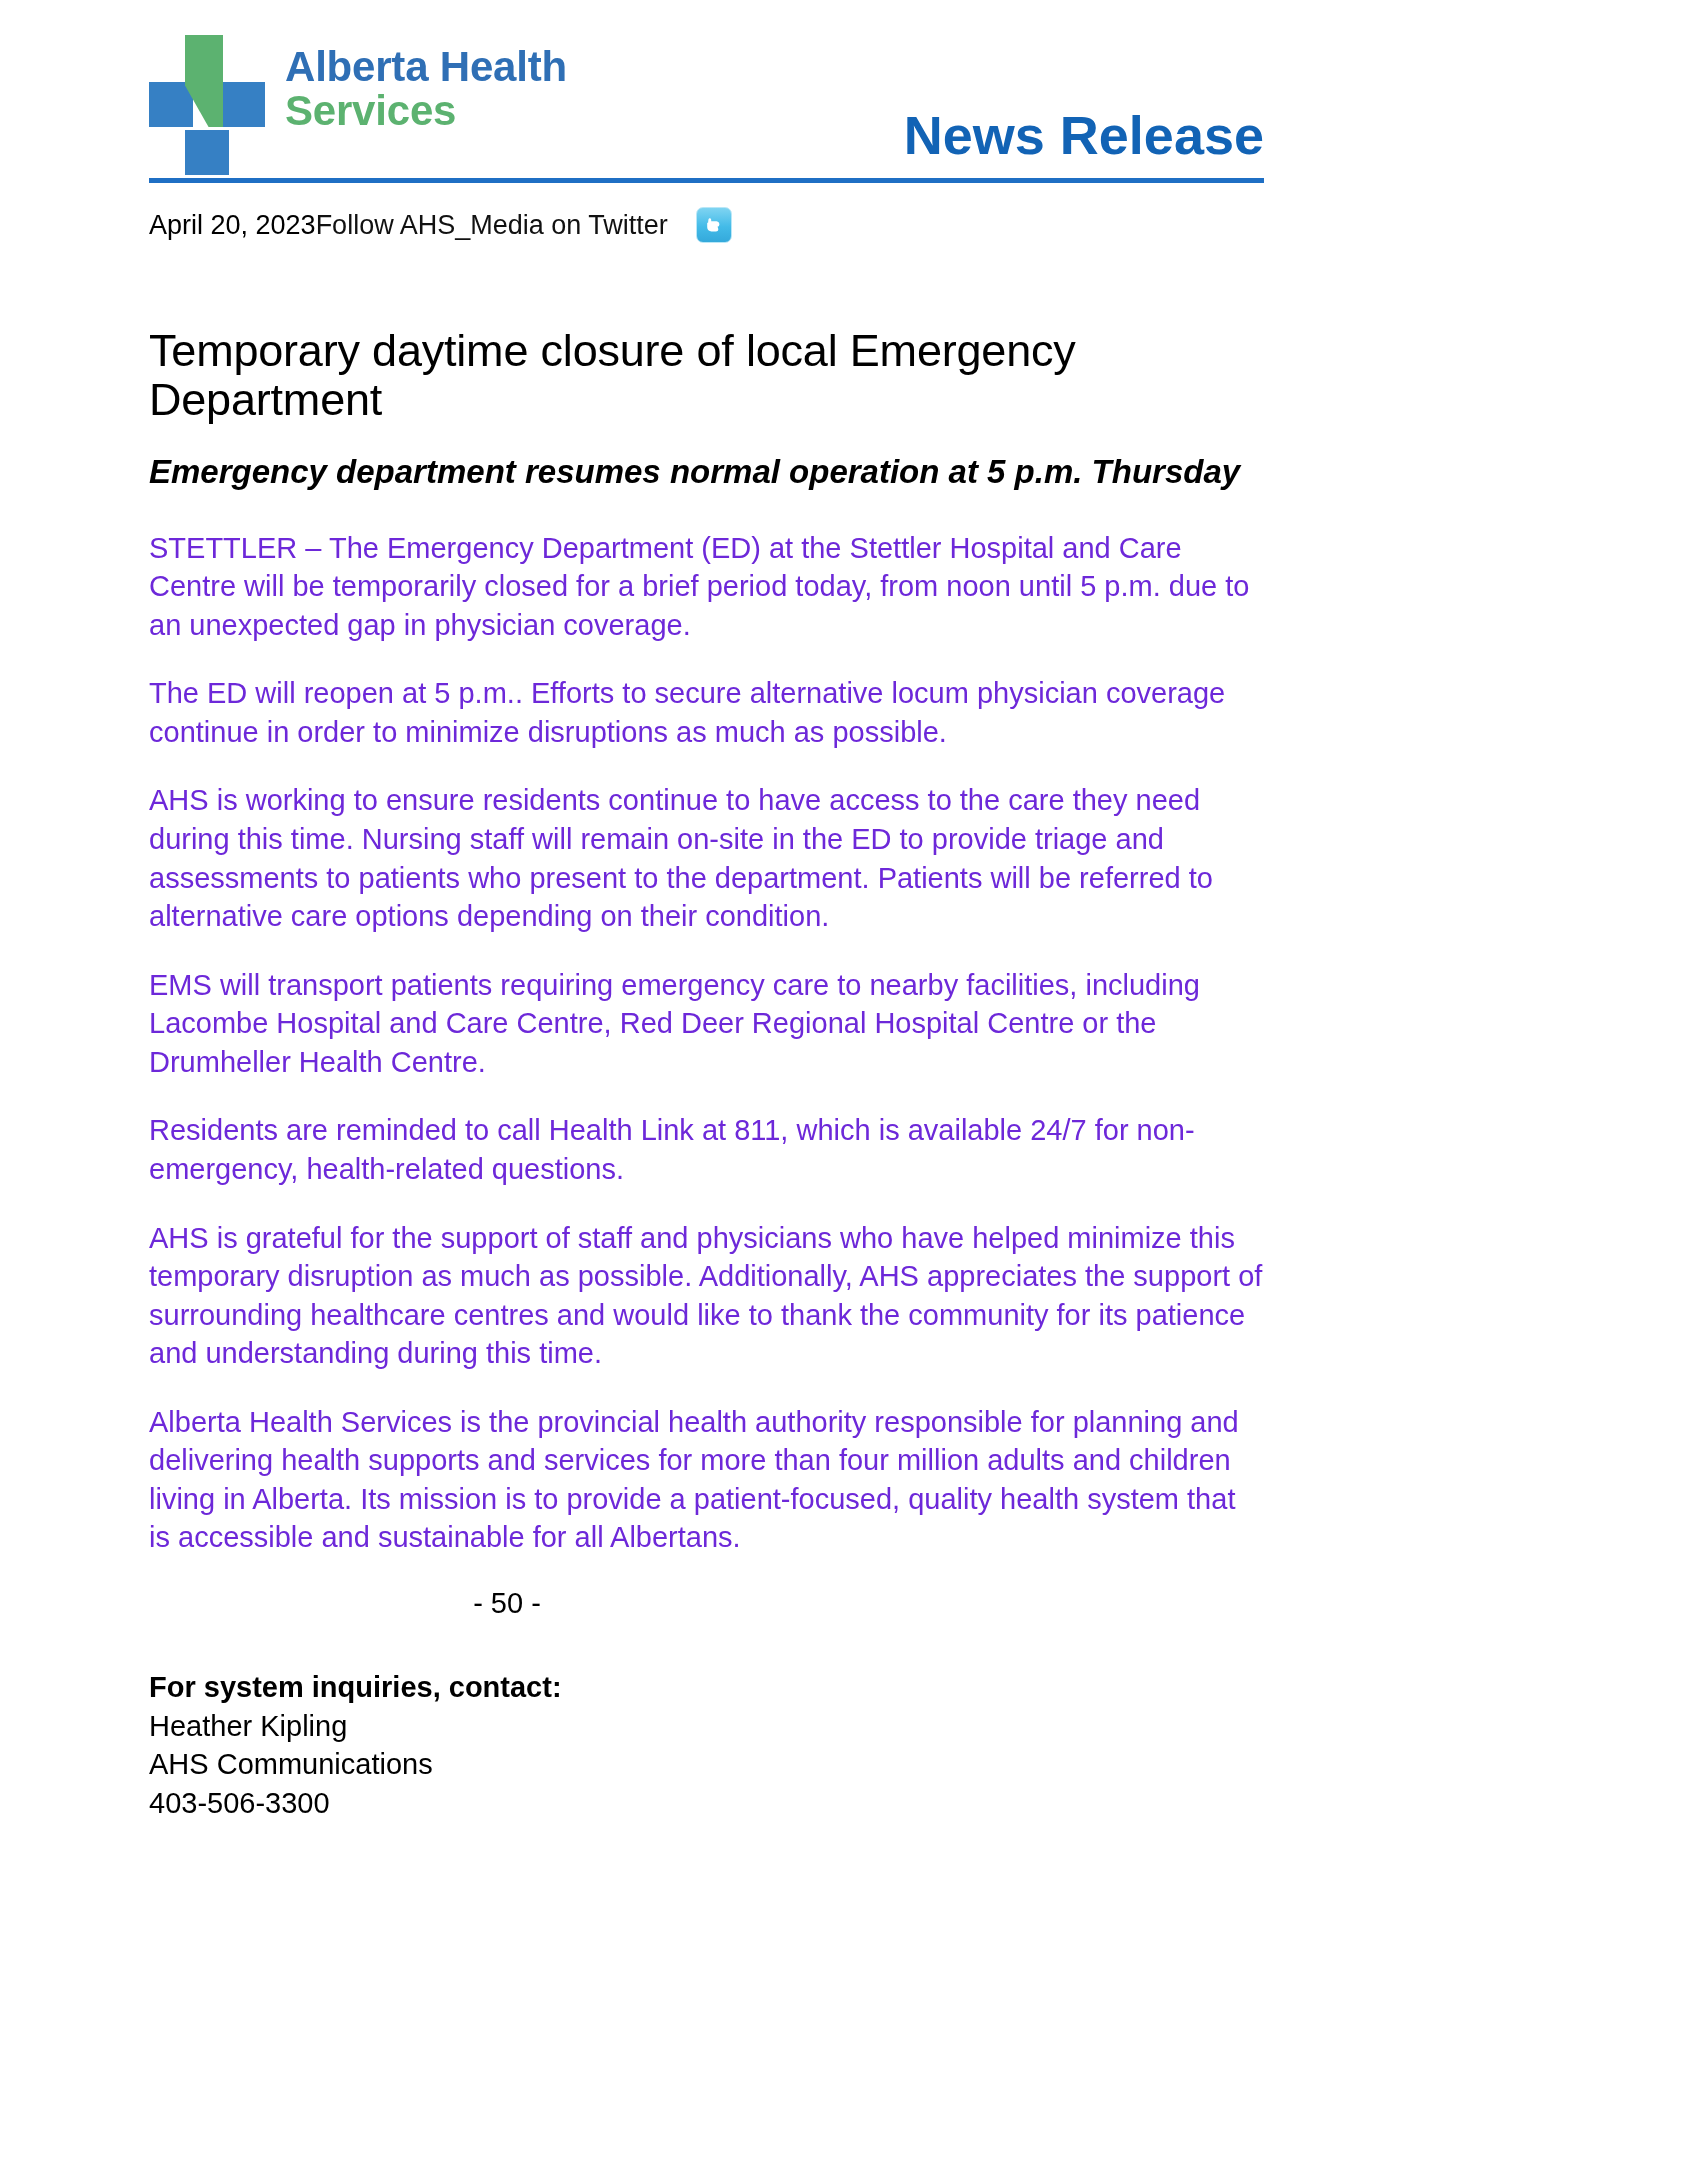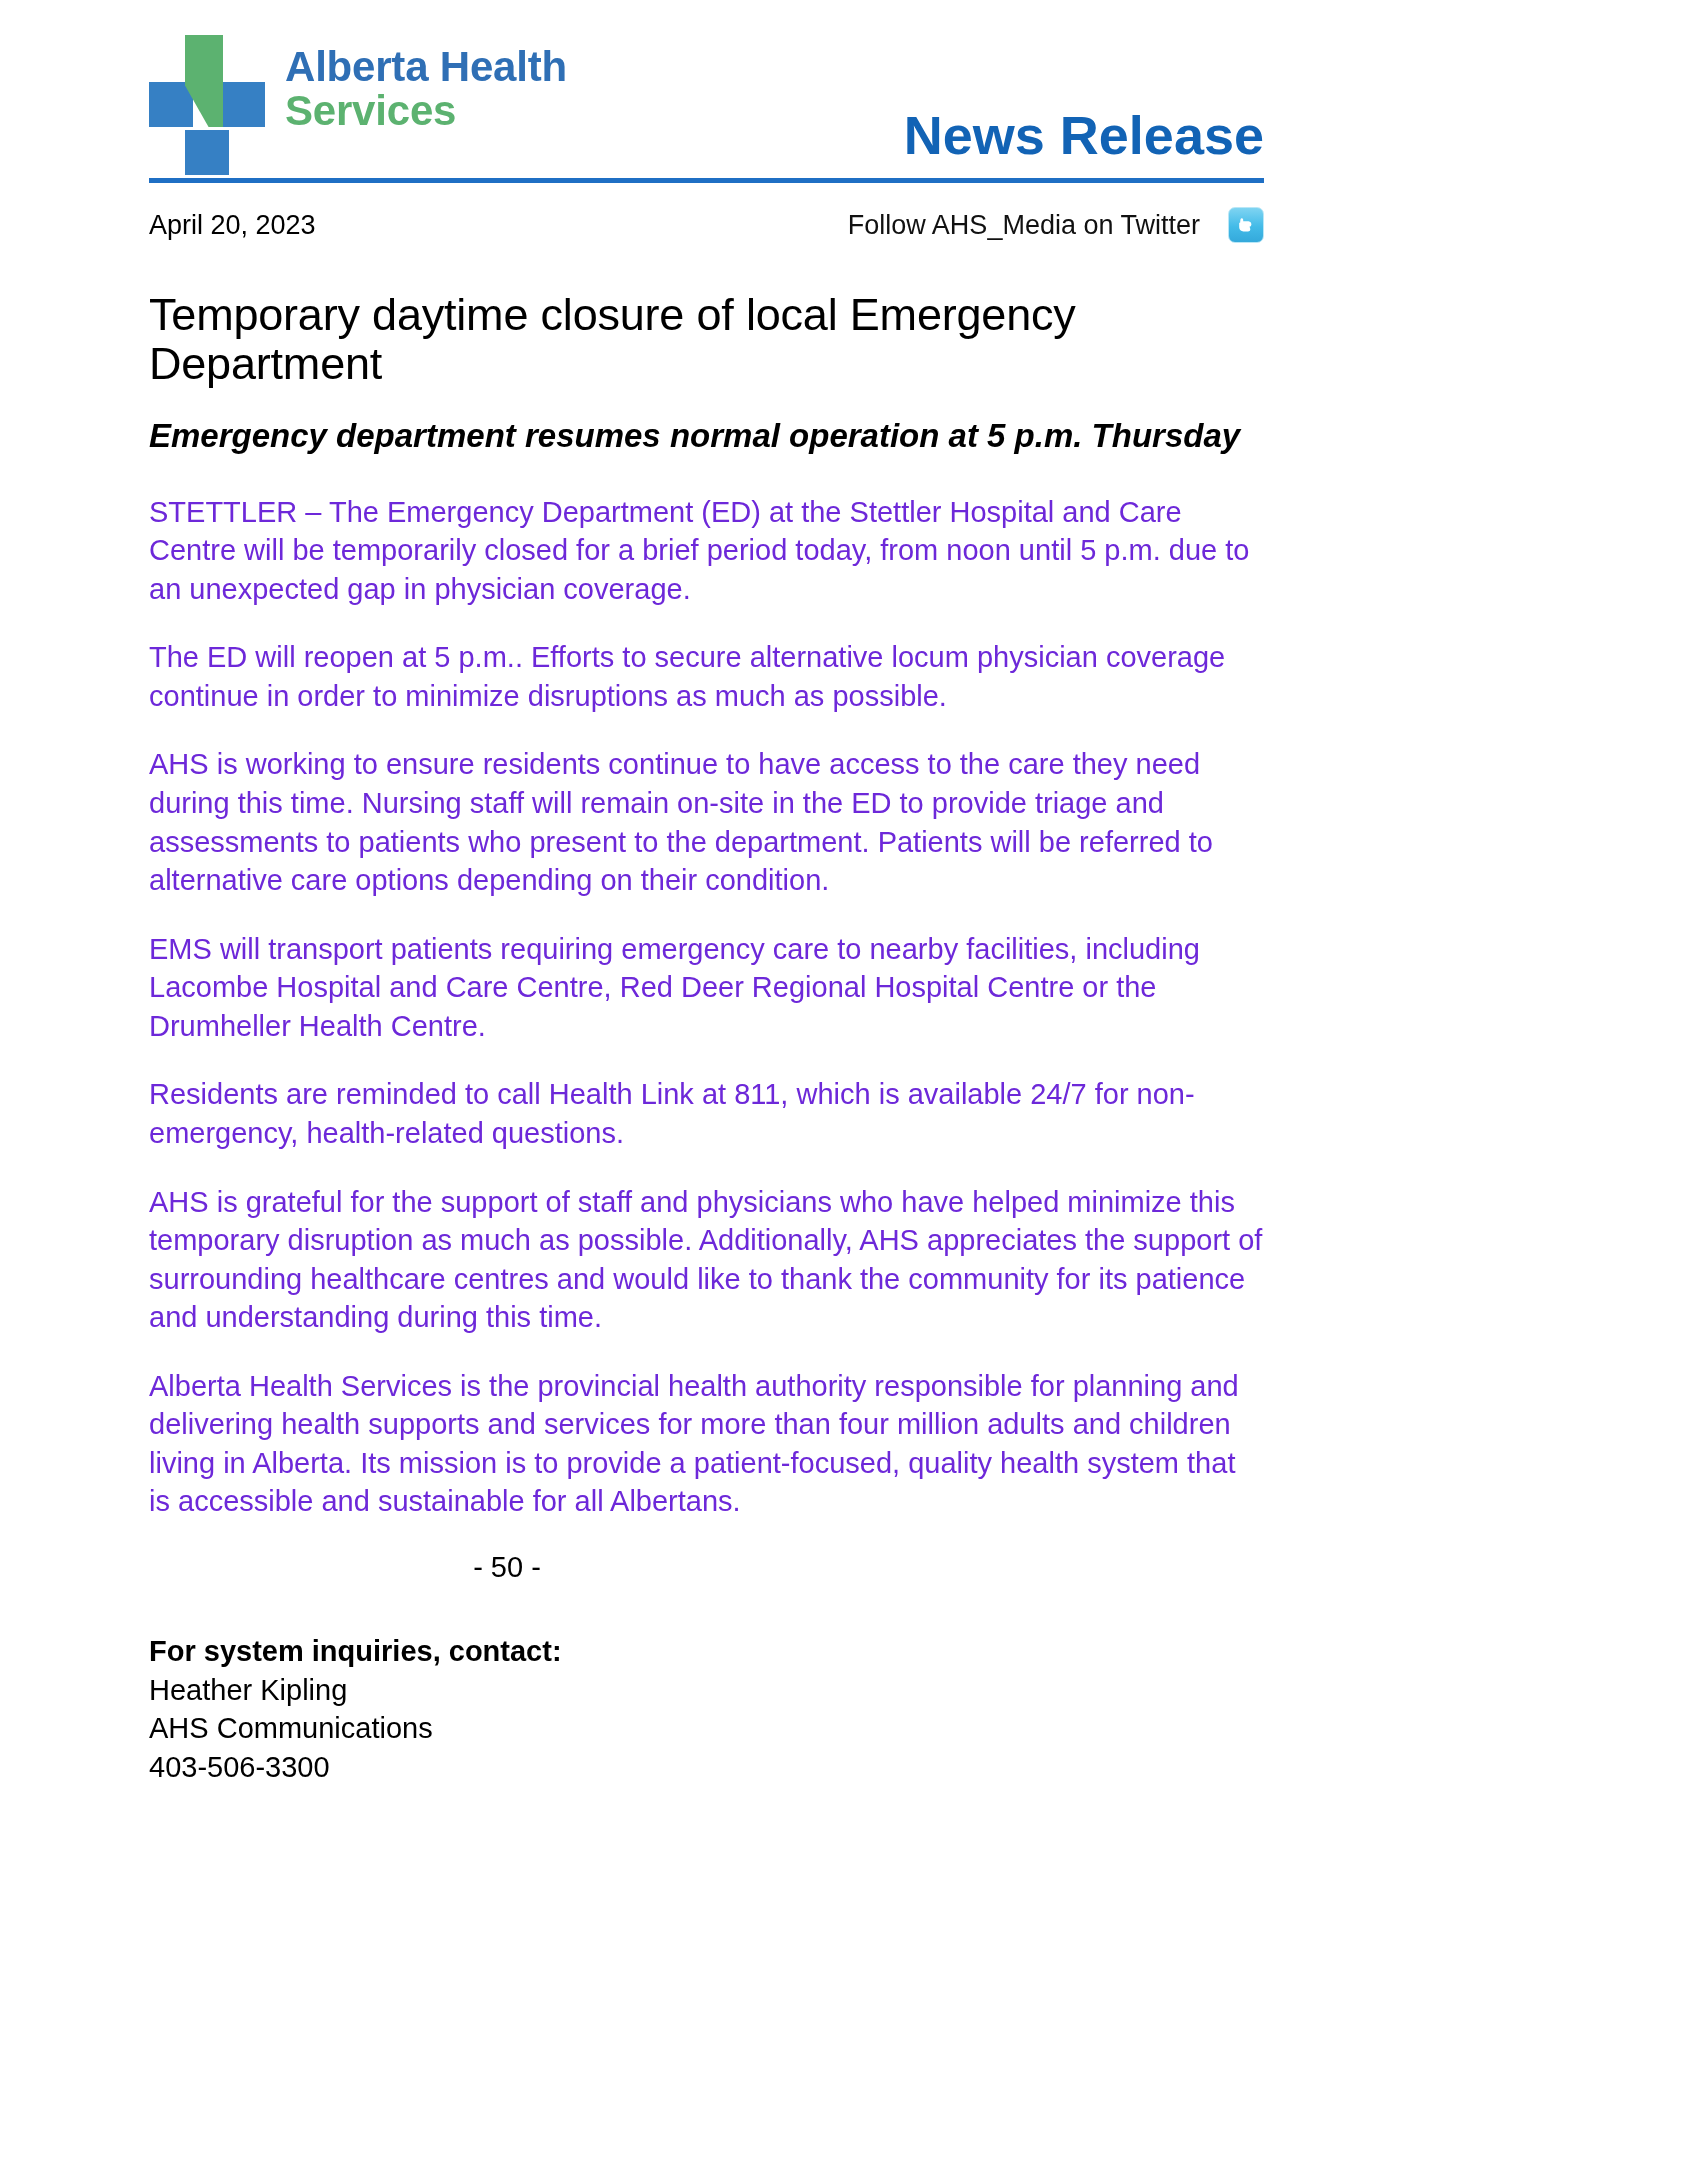--- a/index.html
+++ b/index.html
@@ -97,21 +97,21 @@
     height: 5px;
     background: #1f6fc4;
     width: 100%;
     margin-top: 4px;
   }
 
   
   .meta-row {
     display: flex;
     align-items: center;
-    justify-content: space-between;
+    justify-content: flex-start;
     margin-top: 24px;
     font-size: 26px;
   }
   .meta-date {
     font-family: "Liberation Sans", sans-serif;
     font-size: 27px;
     color: #000;
   }
   .meta-follow {
     display: flex;
@@ -135,21 +135,21 @@
     flex: 0 0 auto;
   }
   .twitter-icon svg { display: block; }
 
   
   .doc-title {
     font-family: "Liberation Sans Narrow", "Liberation Sans", sans-serif;
     font-size: 45px;
     font-weight: normal;
     color: #000;
-    margin-top: 48px;
+    margin-top: 84px;
     line-height: 1.08;
     letter-spacing: -0.2px;
   }
   .doc-subtitle {
     font-family: "Liberation Sans Narrow", "Liberation Sans", sans-serif;
     font-size: 33px;
     font-weight: bold;
     font-style: italic;
     color: #000;
     margin-top: 10px;

